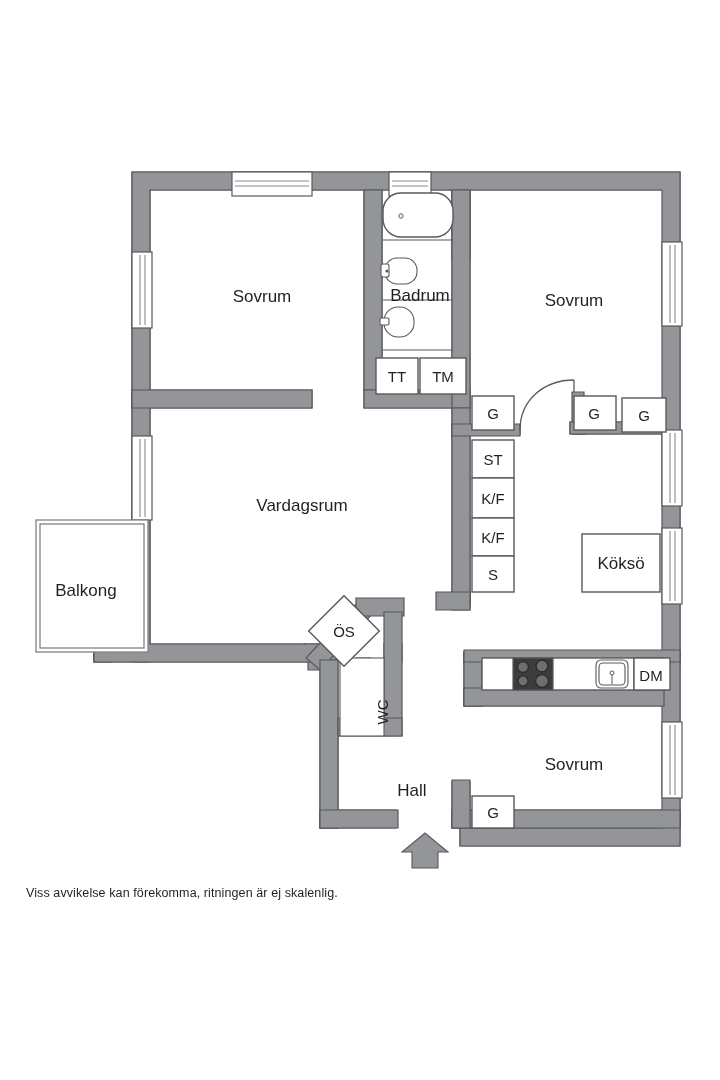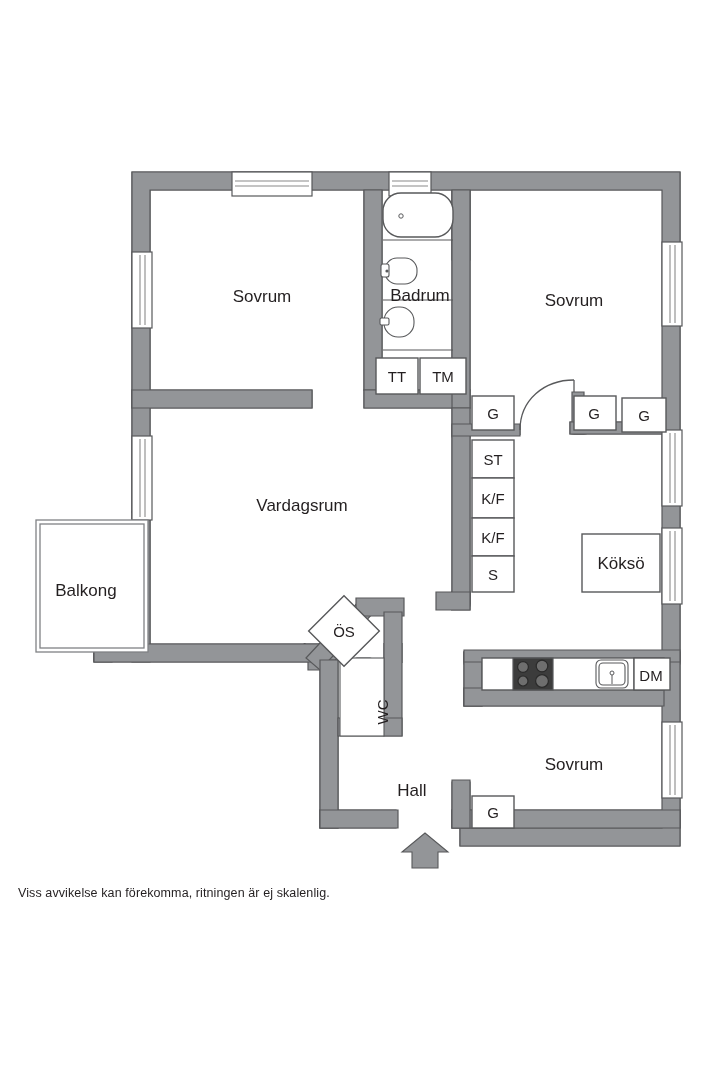--- a/index.html
+++ b/index.html
@@ -42,21 +42,21 @@
   .label {
     font-family: "Liberation Sans", sans-serif;
     fill: #231f20;
     text-anchor: middle;
     dominant-baseline: central;
   }
   .label-room  { font-size: 17px; }
   .label-small { font-size: 15px; }
   .footnote {
     position: absolute;
-    left: 18px;
+    left: 26px;
     top: 886px;
     font-size: 12.5px;
     font-family: "Liberation Sans", sans-serif;
     color: #231f20;
     letter-spacing: 0.1px;
     white-space: nowrap;
   }
 </style>
 </head>
 <body>

